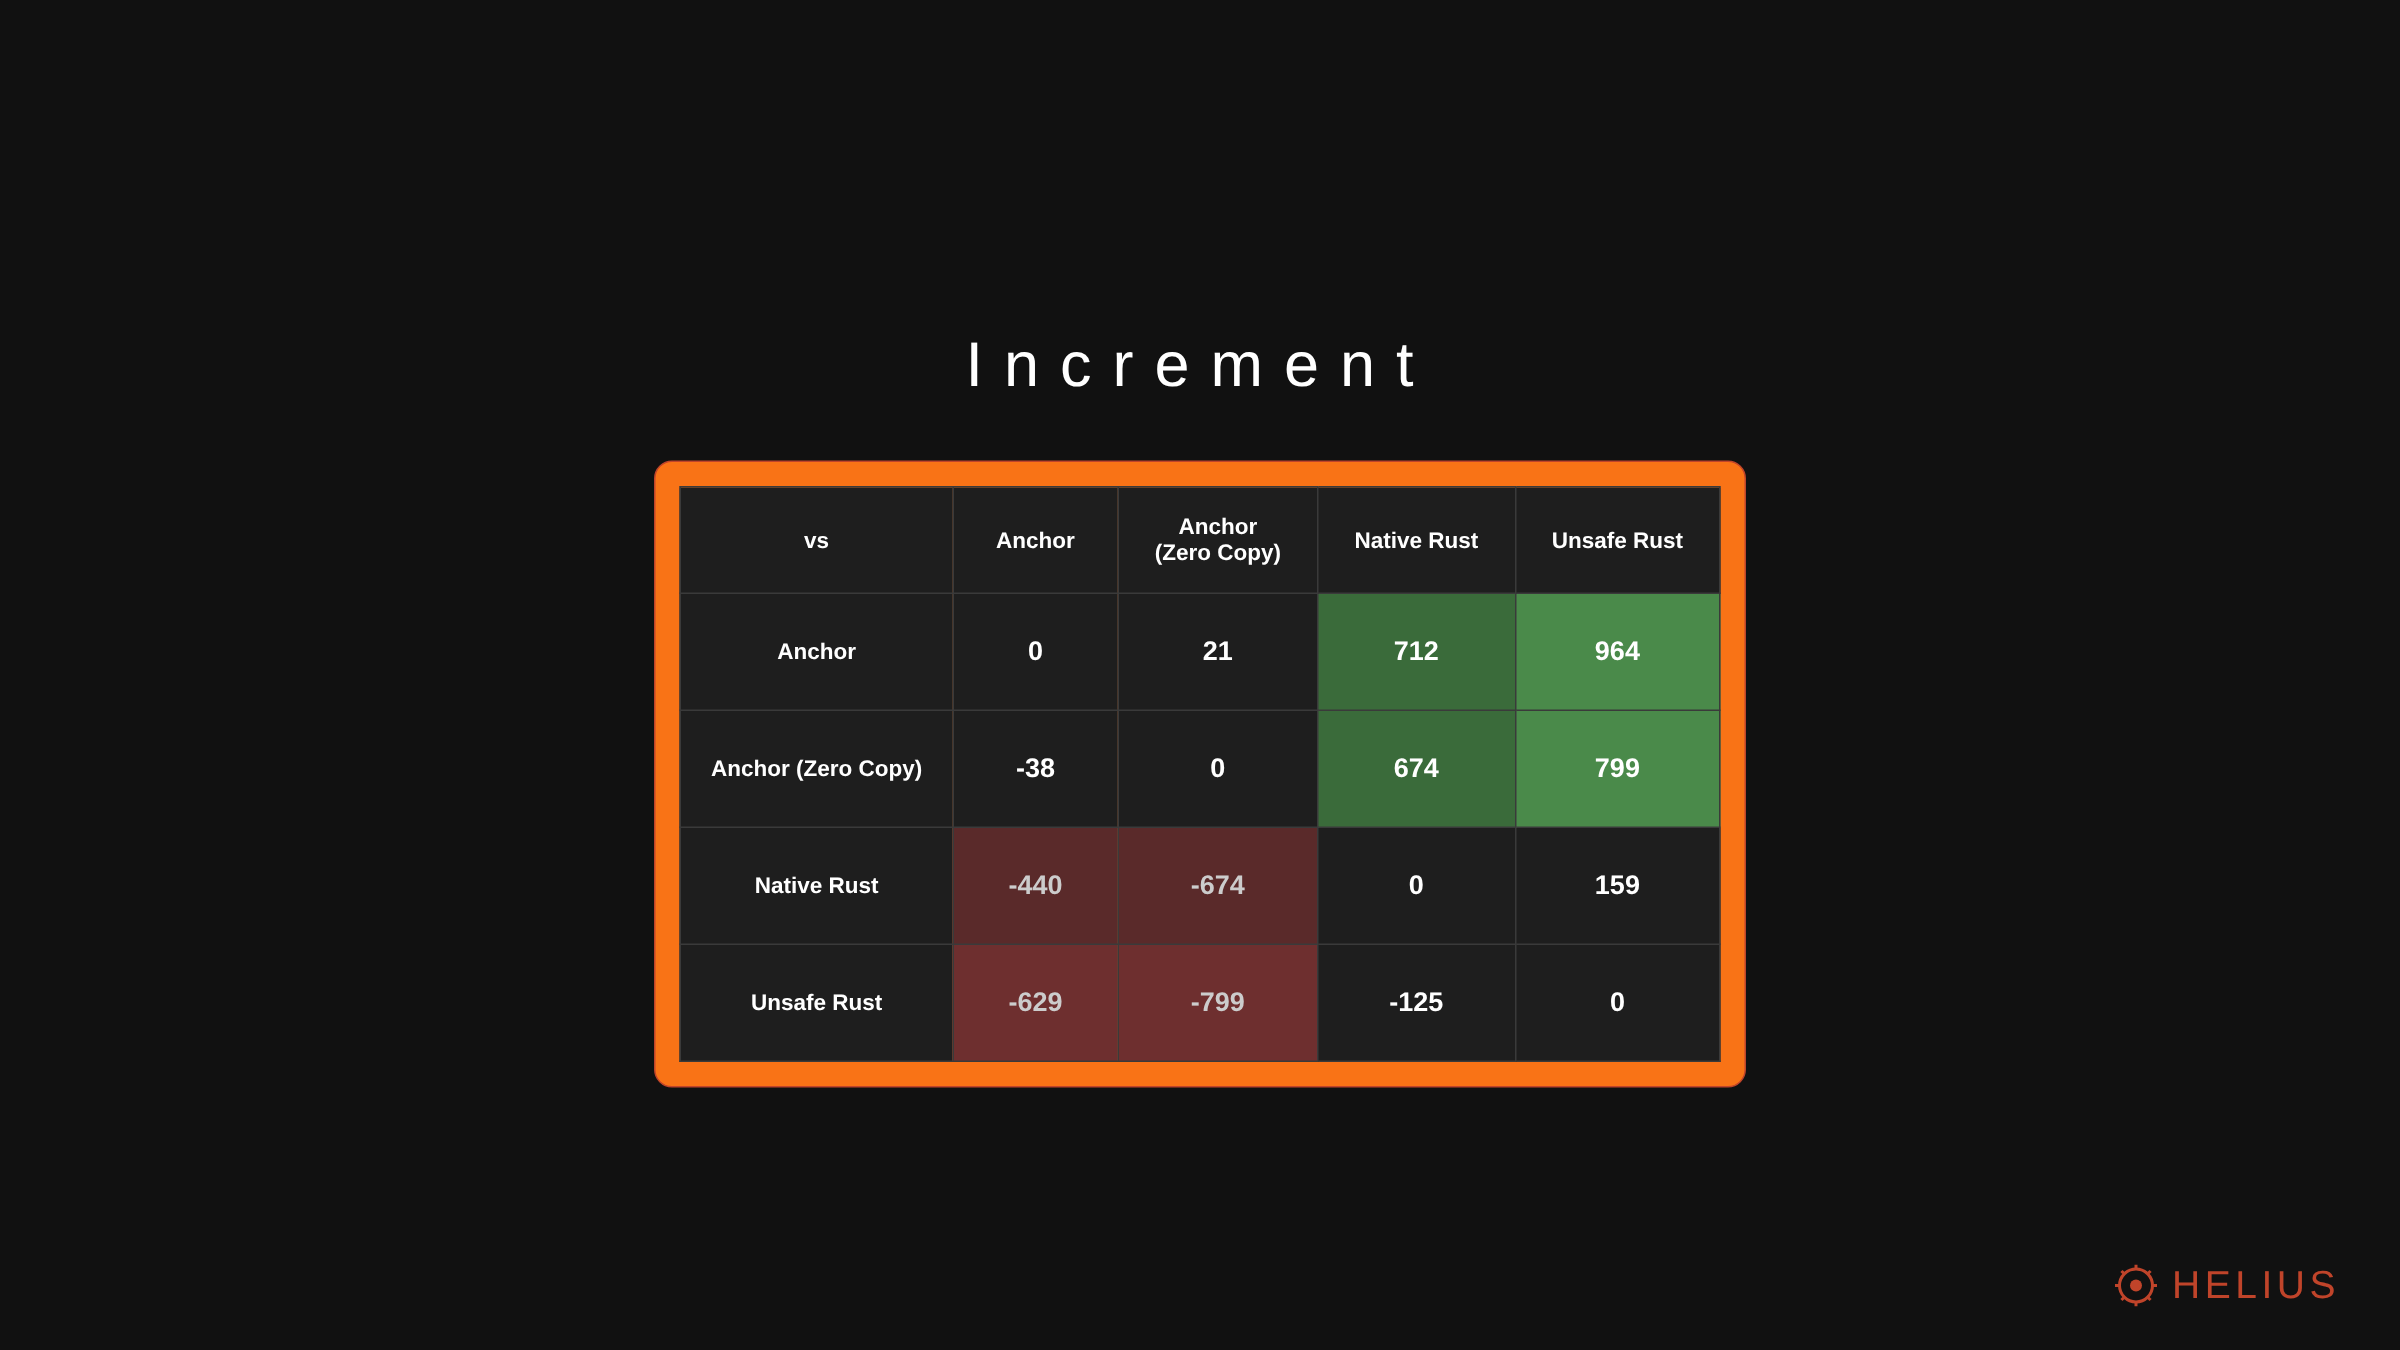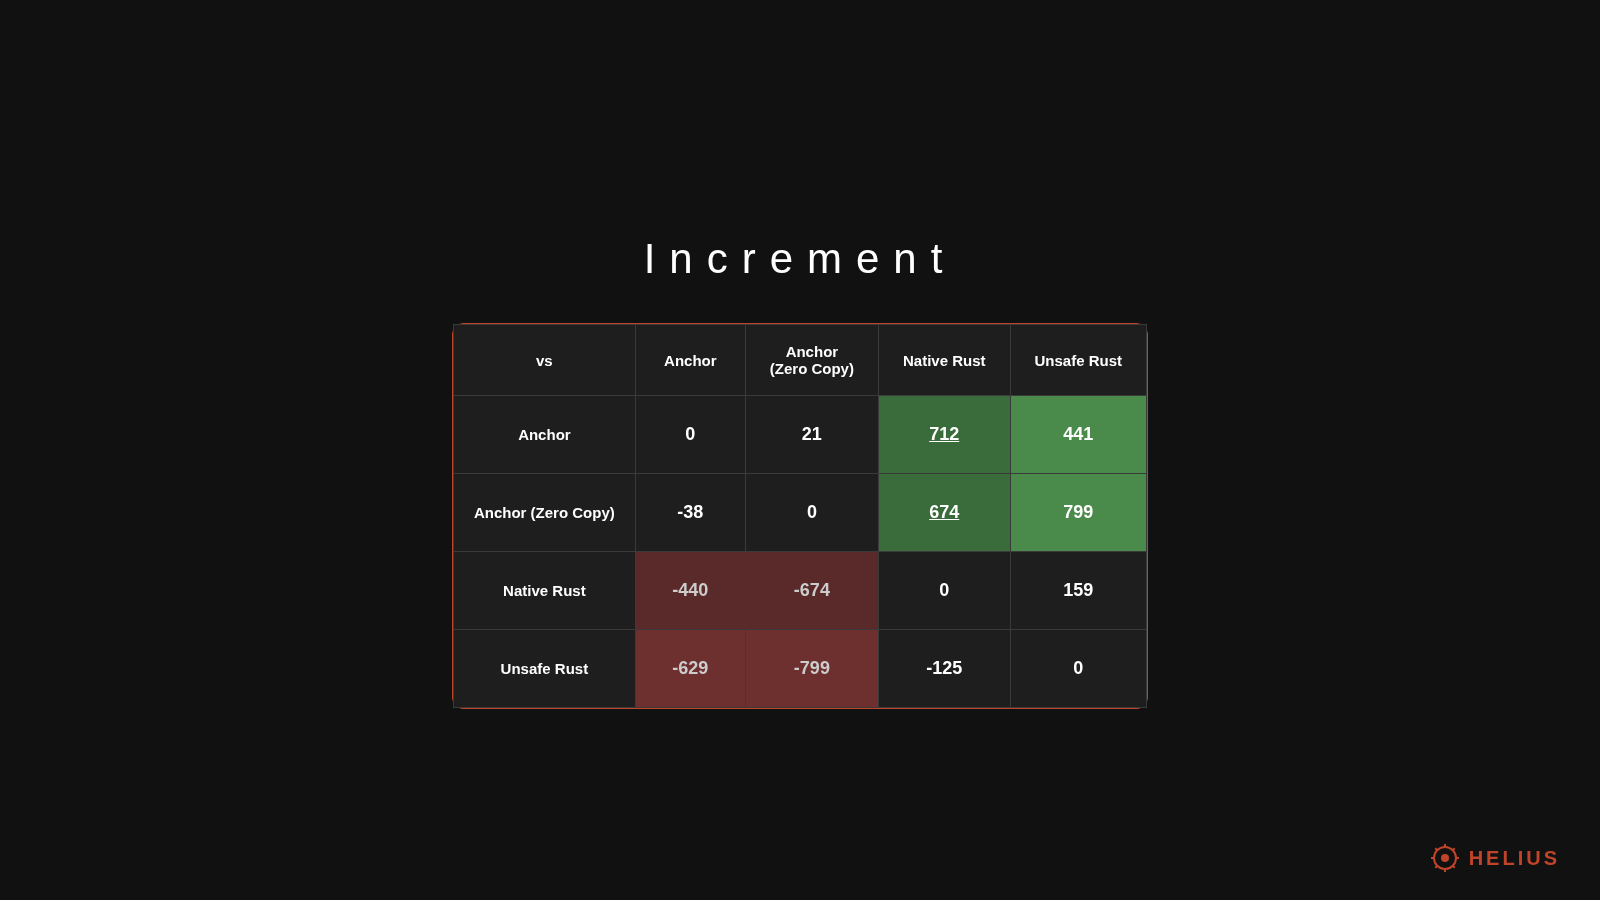--- a/index.html
+++ b/index.html
@@ -23,20 +23,21 @@
       font-weight: 300;
       letter-spacing: 14px;
       margin-bottom: 40px;
       text-transform: none;
       margin-top: 44px;
     }
 
     .card {
       border: 1.5px solid #c0442a;
       border-radius: 12px;
+      padding: 16px;
       background-color: #f97316;
     }
 
     table {
       border-collapse: collapse;
       min-width: 640px;
     }
 
     th, td {
       border: 1px solid #3a3a3a;
@@ -78,21 +79,20 @@
       min-width: 180px;
     }
 
     td.neutral {
       background-color: #1e1e1e;
     }
 
     td.green-dark {
       background-color: #3a6b3a;
       color: #ffffff;
-      text-decoration: underline;
     }
 
     td.green-bright {
       background-color: #4a8a4a;
       color: #ffffff;
     }
 
     td.red-medium {
       background-color: #5a2a2a;
       color: #cccccc;
@@ -117,22 +117,22 @@
       gap: 10px;
     }
 
     .logo-icon {
       width: 28px;
       height: 28px;
     }
 
     .logo-text {
       color: #c0442a;
-      font-size: 20px;
-      font-weight: 700;
+      font-size: 26px;
+      font-weight: 400;
       letter-spacing: 3px;
     }
   </style>
 </head>
 <body>
 
 <h1 class="page-title">Increment</h1>
 
 <div class="card">
   <table>
@@ -145,21 +145,21 @@
         <th>Native Rust</th>
         <th>Unsafe Rust</th>
       </tr>
     </thead>
     <tbody id="table-body">
     <tr>
           <td class="row-label">Anchor</td>
           <td class="zero">0</td>
           <td class="neutral">21</td>
           <td class="green-dark">712</td>
-          <td class="green-bright">441</td>
+          <td class="green-bright">964</td>
         </tr>
         <tr>
           <td class="row-label">Anchor (Zero Copy)</td>
           <td class="neutral">-38</td>
           <td class="zero">0</td>
           <td class="green-dark">674</td>
           <td class="green-bright">799</td>
         </tr>
         <tr>
           <td class="row-label">Native Rust</td>

